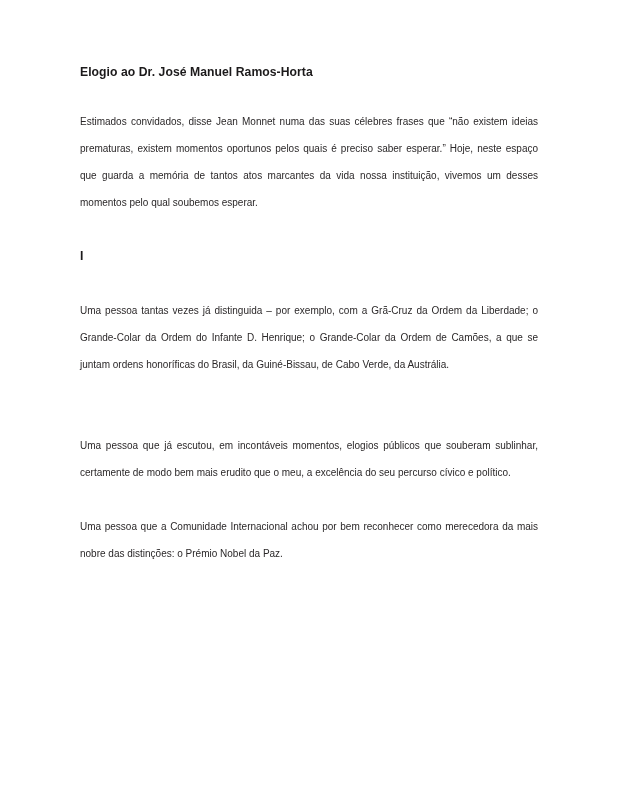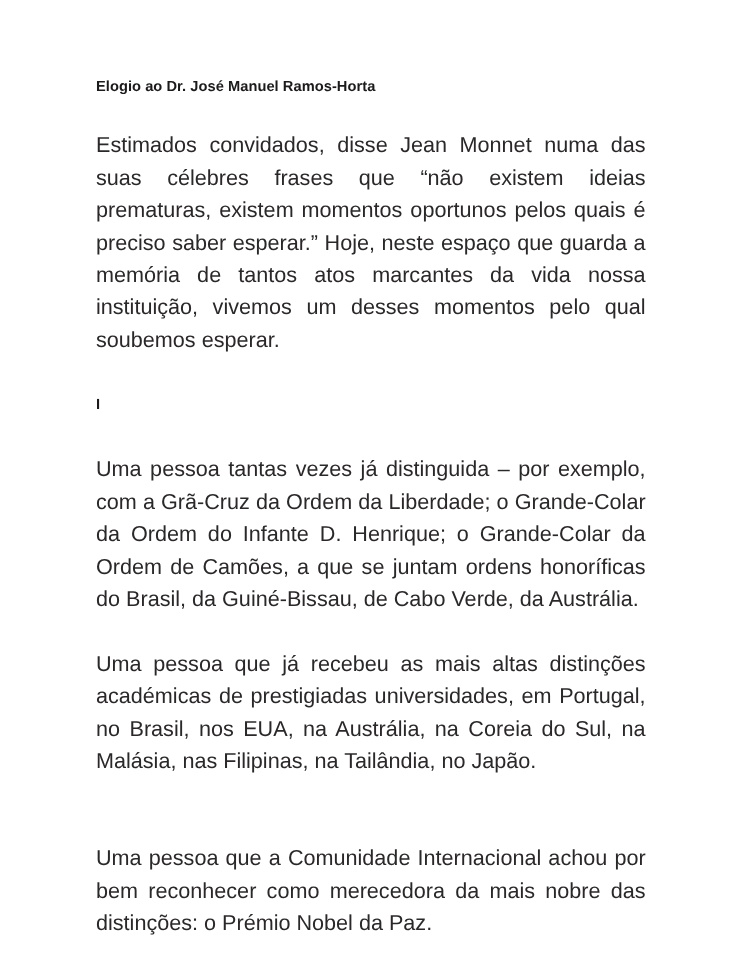--- a/index.html
+++ b/index.html
@@ -31,21 +31,21 @@
   .doc-title {
     font-size: 12.2px;
     font-weight: bold;
     line-height: 20px;
     letter-spacing: 0.05px;
     text-align: left;
     margin: 0 0 0 0;
     color: #1c1a1b;
   }
   .para {
-    font-size: 18px;
+    font-size: 10px;
     line-height: 27px;
     text-align: justify;
     text-justify: inter-word;
     margin: 0;
     color: #2b2829;
     hyphens: none;
   }
   .section-marker {
     font-size: 12.2px;
     font-weight: bold;
@@ -74,23 +74,23 @@
 
     <p class="section-marker">I</p>
 
 
     <div class="gap-para"></div>
 
     <p class="para">Uma pessoa tantas vezes já distinguida – por exemplo, com a Grã-Cruz da Ordem da Liberdade; o Grande-Colar da Ordem do Infante D. Henrique; o Grande-Colar da Ordem de Camões, a que se juntam ordens honoríficas do Brasil, da Guiné-Bissau, de Cabo Verde, da Austrália.</p>
 
     <div class="gap-para"></div>
 
-    <p class="para">Uma pessoa que já recebeu as mais altas distinções académicas de prestigiadas universidades, em Portugal, no Brasil, nos EUA, na Austrália, na Coreia do Sul, na Malásia, nas Filipinas, na Tailândia, no Japão.</p>
 
     <div class="gap-para"></div>
 
+    <p class="para">Uma pessoa que já escutou, em incontáveis momentos, elogios públicos que souberam sublinhar, certamente de modo bem mais erudito que o meu, a excelência do seu percurso cívico e político.</p>
 
     <div class="gap-para"></div>
 
     <p class="para">Uma pessoa que a Comunidade Internacional achou por bem reconhecer como merecedora da mais nobre das distinções: o Prémio Nobel da Paz.</p>
 
   </div>
 </div>
 
 </body></html>

